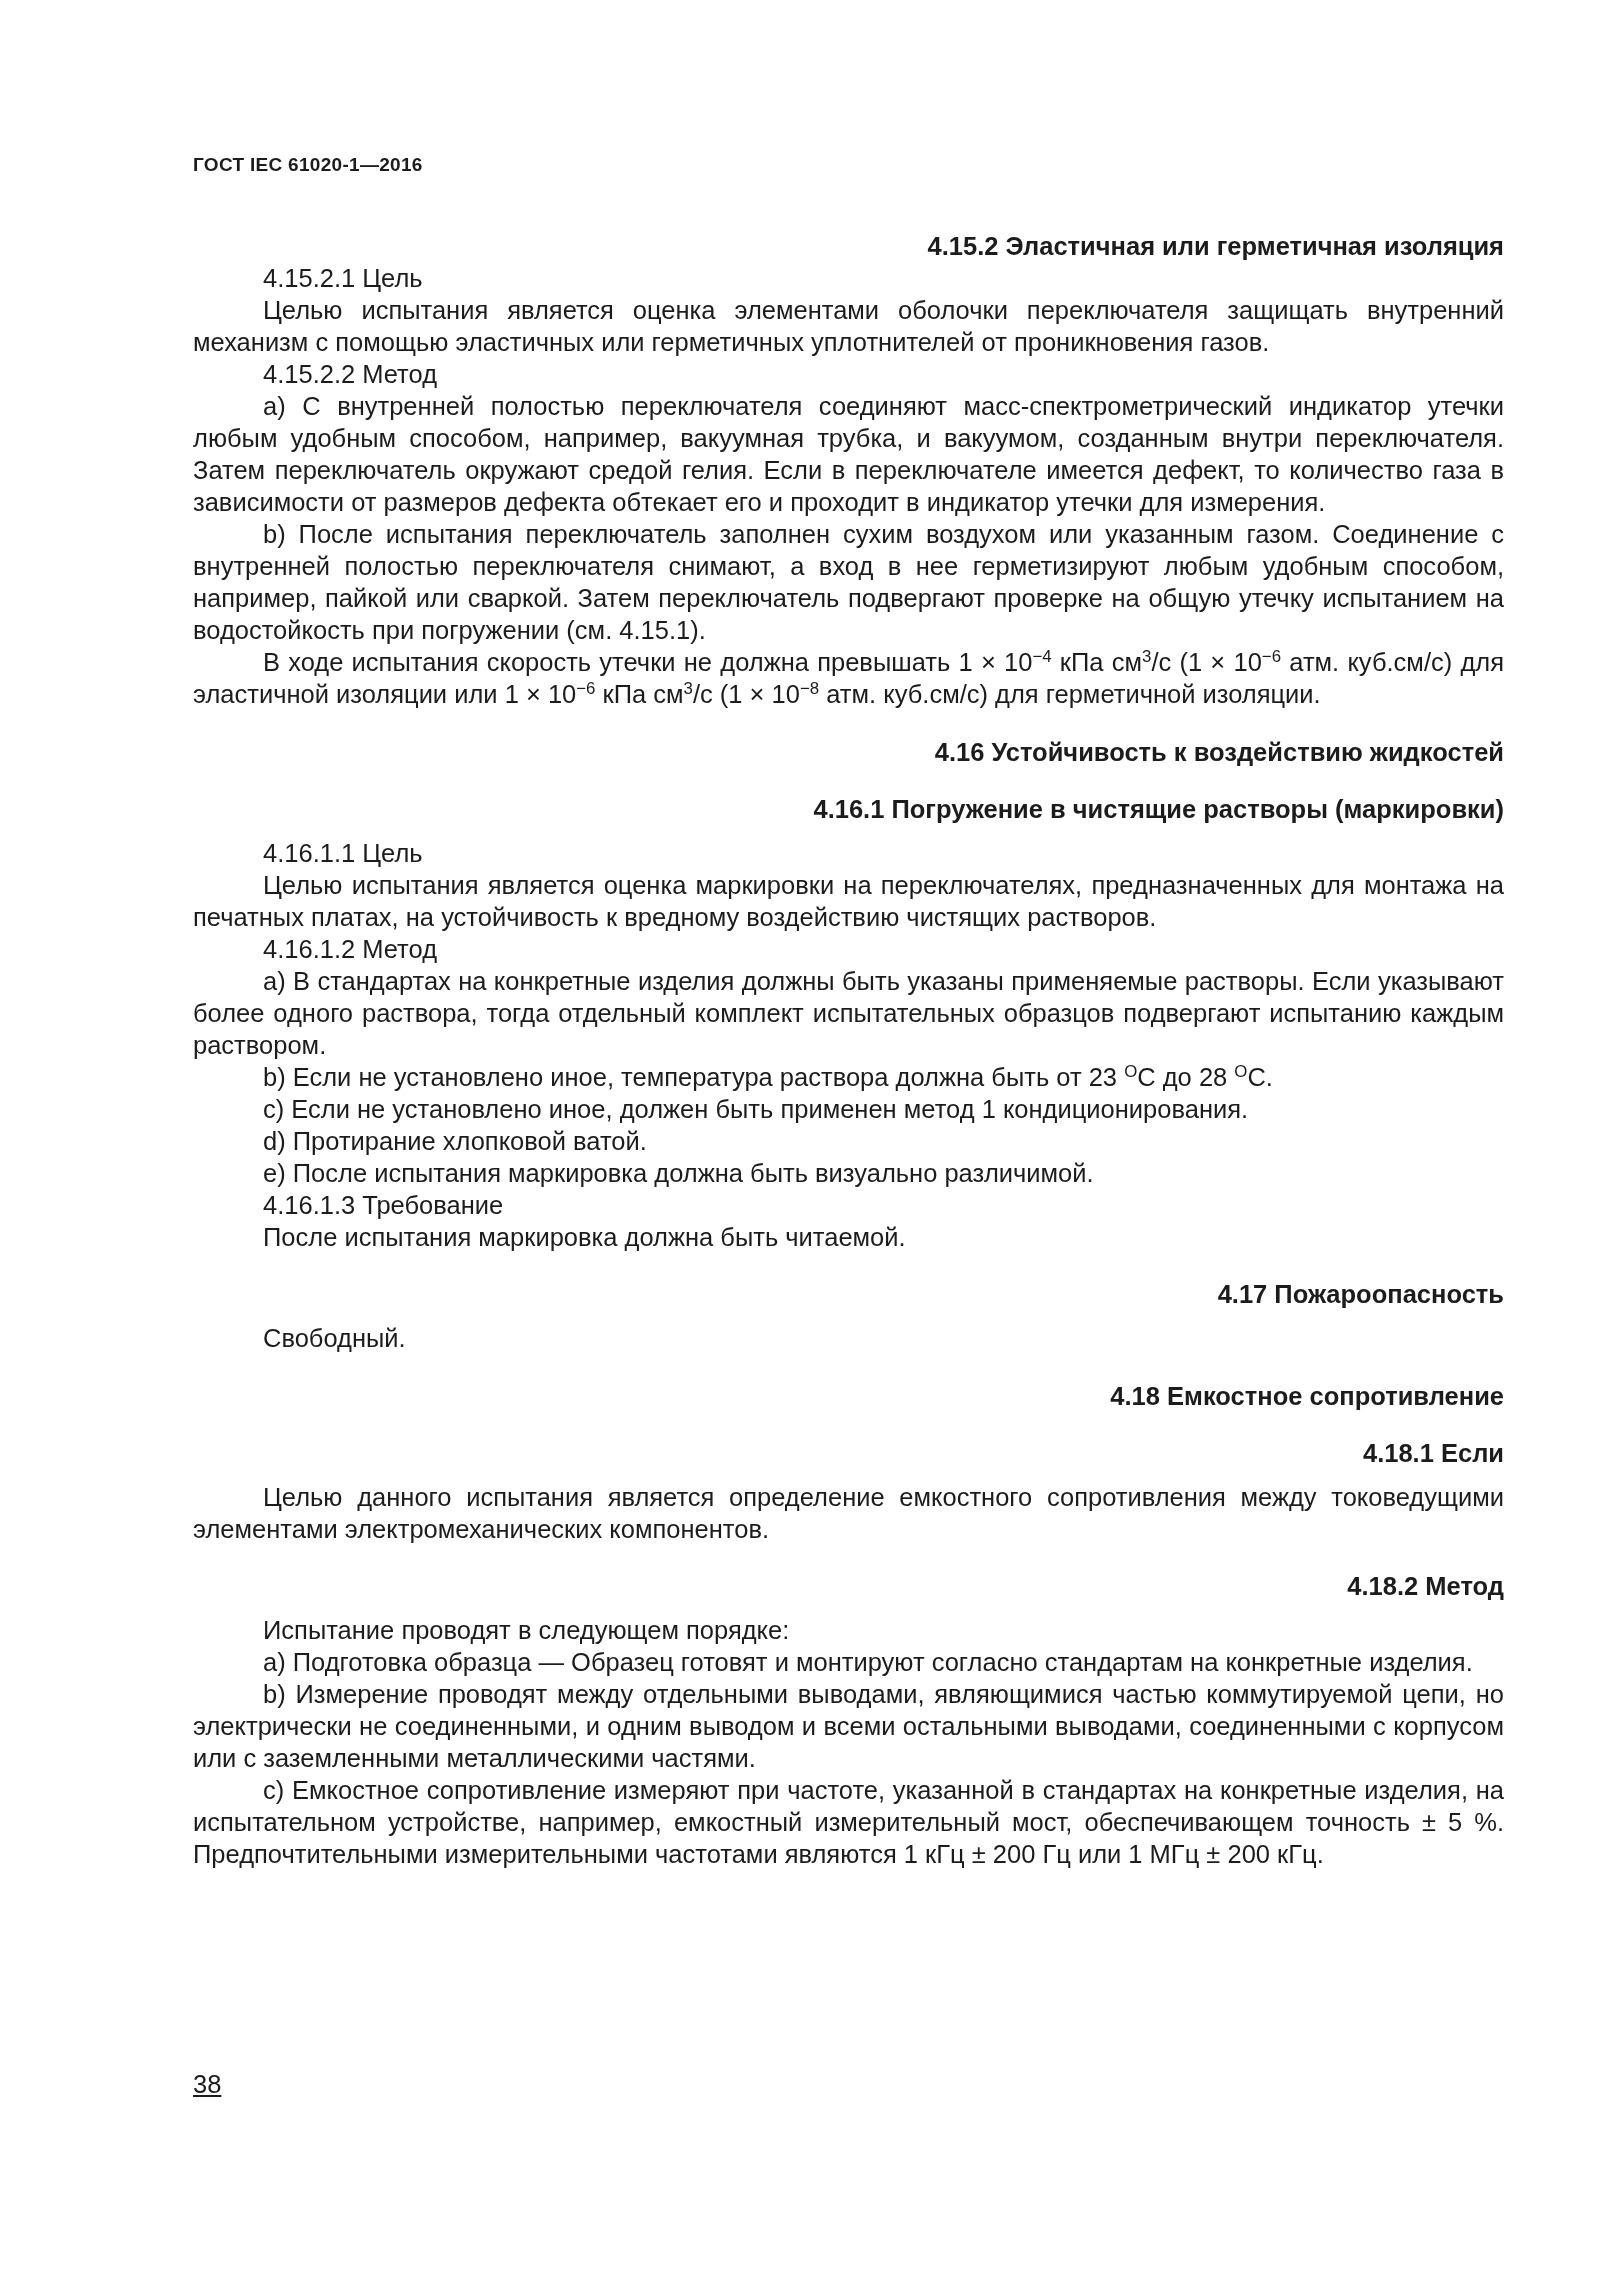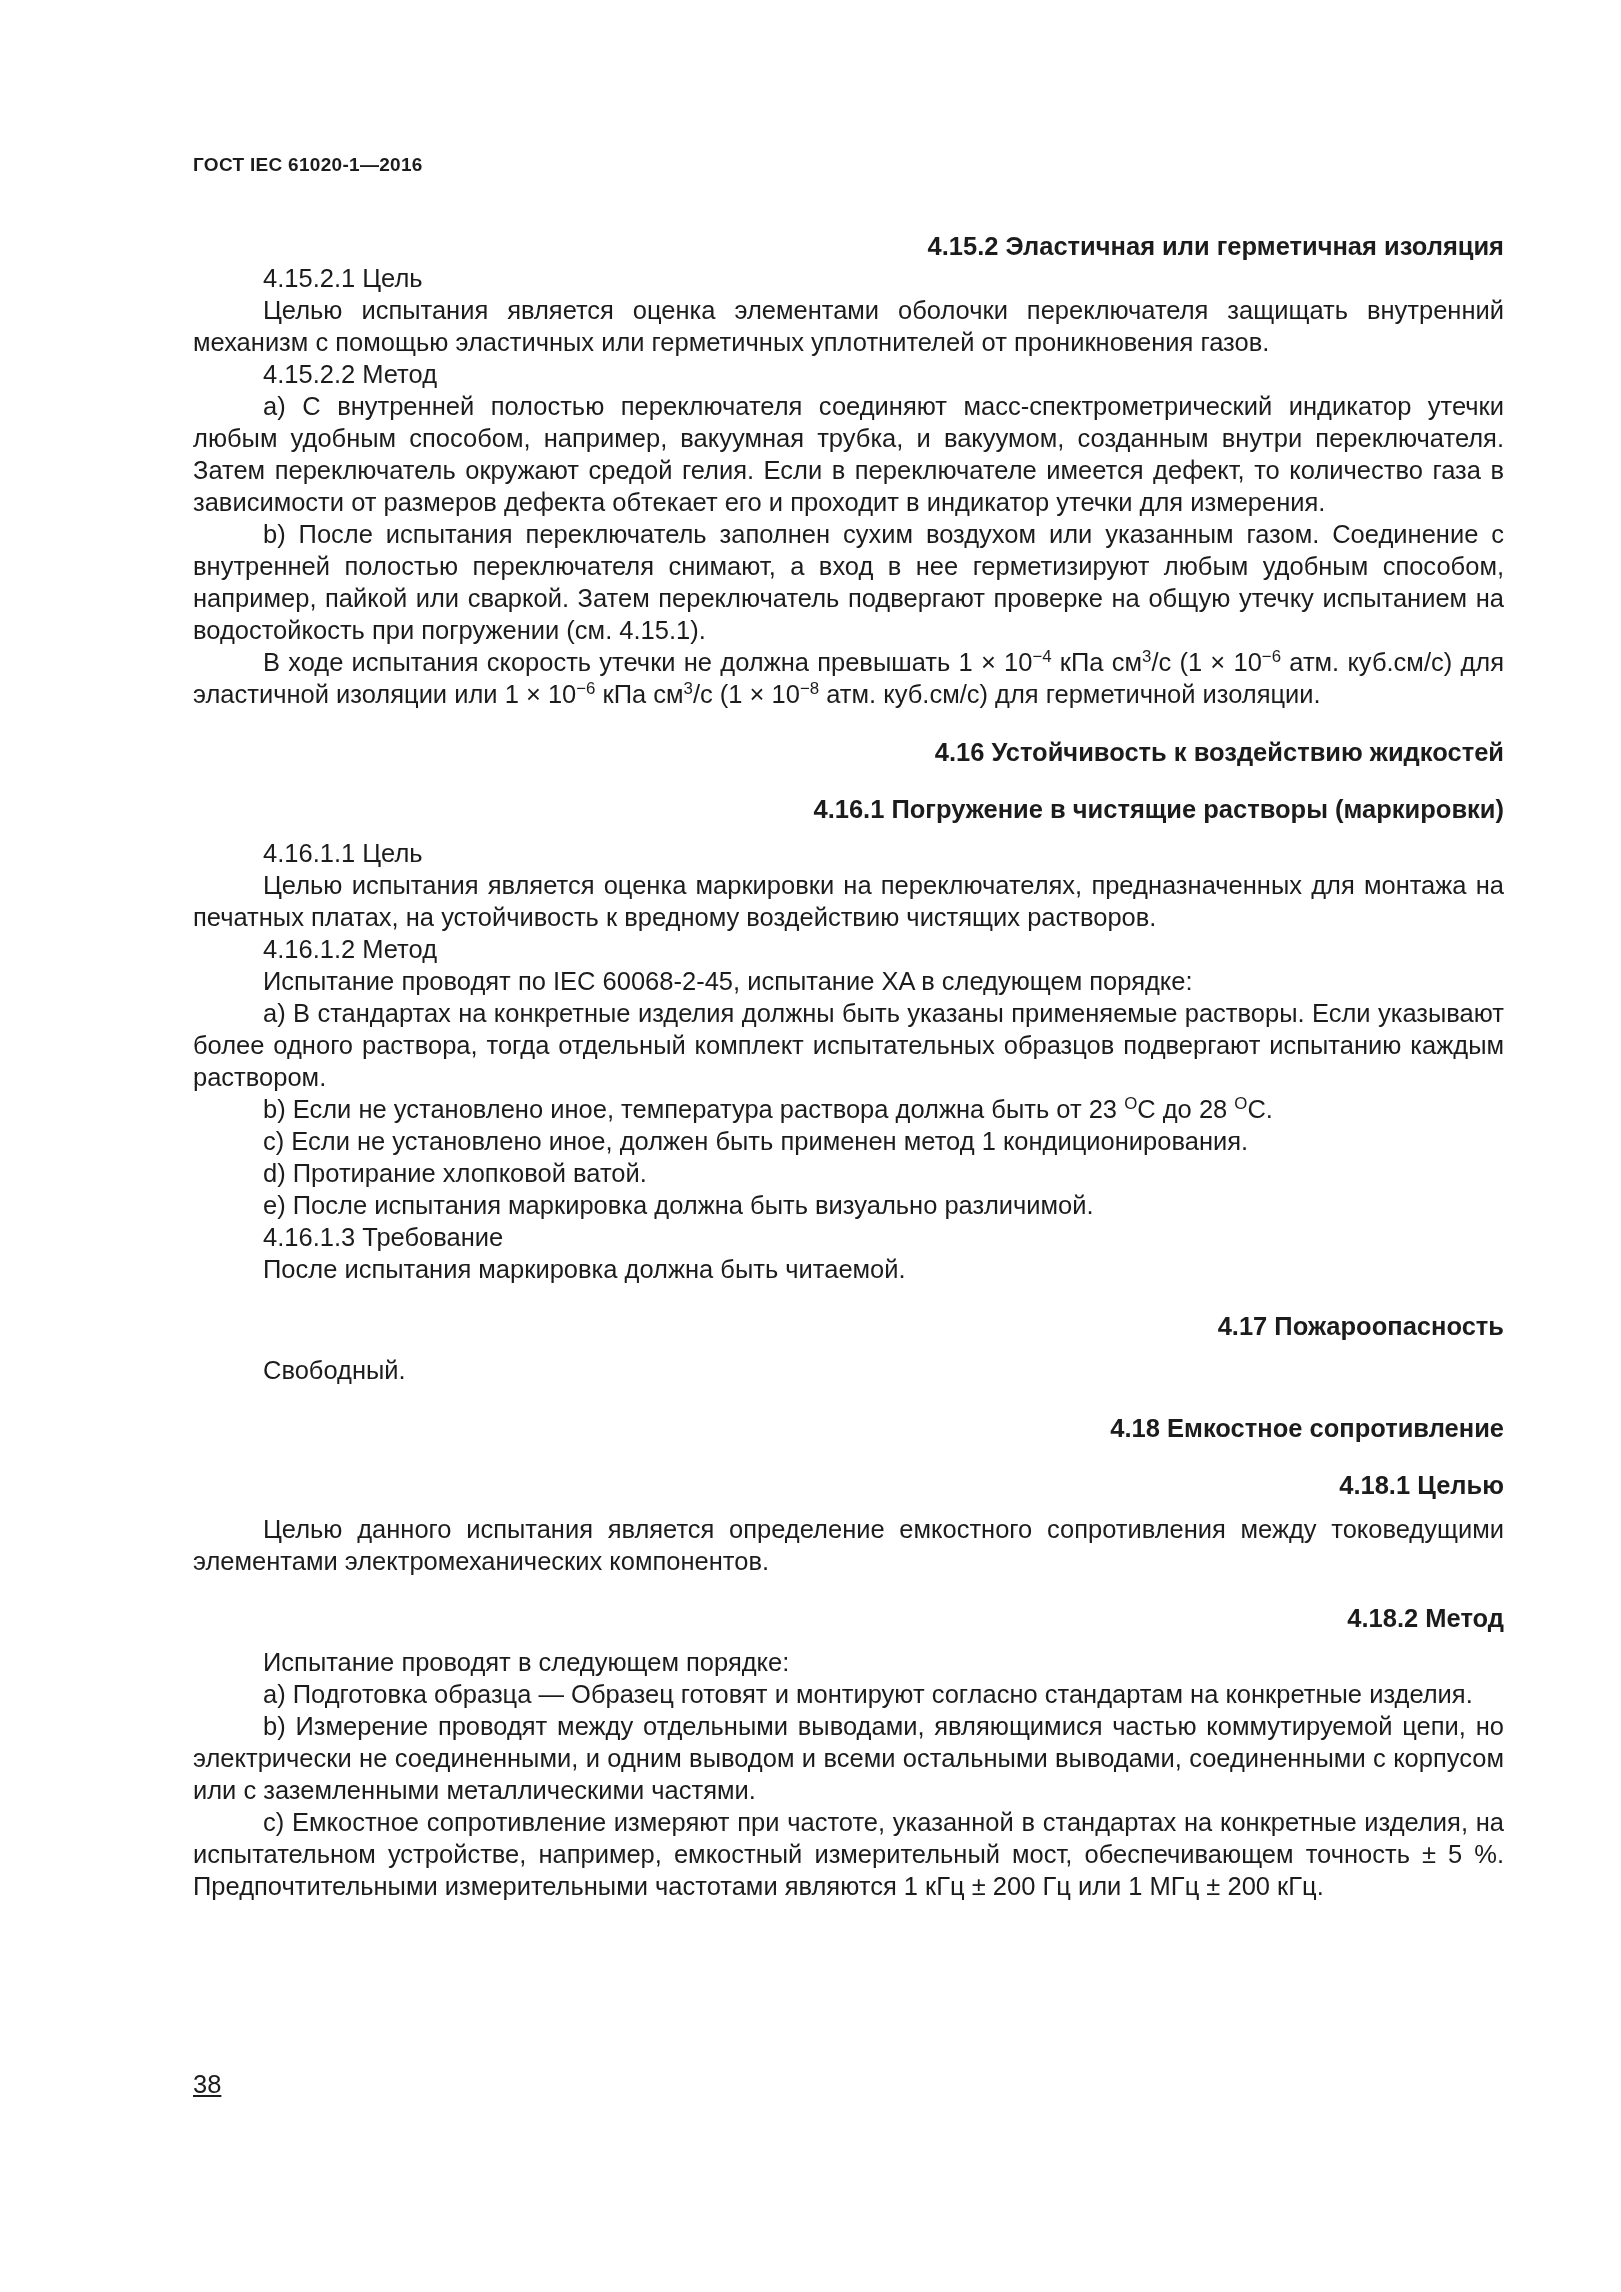--- a/index.html
+++ b/index.html
@@ -65,32 +65,31 @@
       <p class="block para">Целью испытания является оценка элементами оболочки переключателя защищать внутренний механизм с помощью эластичных или герметичных уплотнителей от проникновения газов.</p>
       <p class="block para">4.15.2.2 Метод</p>
       <p class="block para">a) С внутренней полостью переключателя соединяют масс-спектрометрический индикатор утечки любым удобным способом, например, вакуумная трубка, и вакуумом, созданным внутри переключателя. Затем переключатель окружают средой гелия. Если в переключателе имеется дефект, то количество газа в зависимости от размеров дефекта обтекает его и проходит в индикатор утечки для измерения.</p>
       <p class="block para">b) После испытания переключатель заполнен сухим воздухом или указанным газом. Соединение с внутренней полостью переключателя снимают, а вход в нее герметизируют любым удобным способом, например, пайкой или сваркой. Затем переключатель подвергают проверке на общую утечку испытанием на водостойкость при погружении (см. 4.15.1).</p>
       <p class="block para">В ходе испытания скорость утечки не должна превышать 1 × 10<sup>−4</sup> кПа см<sup>3</sup>/с (1 × 10<sup>−6</sup> атм. куб.см/с) для эластичной изоляции или 1 × 10<sup>−6</sup> кПа см<sup>3</sup>/с (1 × 10<sup>−8</sup> атм. куб.см/с) для герметичной изоляции.</p>
       <p class="block heading">4.16 Устойчивость к воздействию жидкостей</p>
       <p class="block heading">4.16.1 Погружение в чистящие растворы (маркировки)</p>
       <p class="block para">4.16.1.1 Цель</p>
       <p class="block para">Целью испытания является оценка маркировки на переключателях, предназначенных для монтажа на печатных платах, на устойчивость к вредному воздействию чистящих растворов.</p>
       <p class="block para">4.16.1.2 Метод</p>
-      <p class="block para">Испытание проводят по IEC 60068-2-45, испытание XA в следующем порядке:</p>
       <p class="block para">a) В стандартах на конкретные изделия должны быть указаны применяемые растворы. Если указывают более одного раствора, тогда отдельный комплект испытательных образцов подвергают испытанию каждым раствором.</p>
       <p class="block para">b) Если не установлено иное, температура раствора должна быть от 23 <sup>О</sup>С до 28 <sup>О</sup>С.</p>
       <p class="block para">c) Если не установлено иное, должен быть применен метод 1 кондиционирования.</p>
       <p class="block para">d) Протирание хлопковой ватой.</p>
       <p class="block para">e) После испытания маркировка должна быть визуально различимой.</p>
       <p class="block para">4.16.1.3 Требование</p>
       <p class="block para">После испытания маркировка должна быть читаемой.</p>
       <p class="block heading">4.17 Пожароопасность</p>
       <p class="block para">Свободный.</p>
       <p class="block heading">4.18 Емкостное сопротивление</p>
-      <p class="block heading">4.18.1 Целью</p>
+      <p class="block heading">4.18.1 Если</p>
       <p class="block para">Целью данного испытания является определение емкостного сопротивления между токоведущими элементами электромеханических компонентов.</p>
       <p class="block heading">4.18.2 Метод</p>
       <p class="block para">Испытание проводят в следующем порядке:</p>
       <p class="block para">a) Подготовка образца — Образец готовят и монтируют согласно стандартам на конкретные изделия.</p>
       <p class="block para">b) Измерение проводят между отдельными выводами, являющимися частью коммутируемой цепи, но электрически не соединенными, и одним выводом и всеми остальными выводами, соединенными с корпусом или с заземленными металлическими частями.</p>
       <p class="block para">c) Емкостное сопротивление измеряют при частоте, указанной в стандартах на конкретные изделия, на испытательном устройстве, например, емкостный измерительный мост, обеспечивающем точность ± 5 %. Предпочтительными измерительными частотами являются 1 кГц ± 200 Гц или 1 МГц ± 200 кГц.</p>
     </div>
 </div>
 
 <div class="page-number">38</div>

